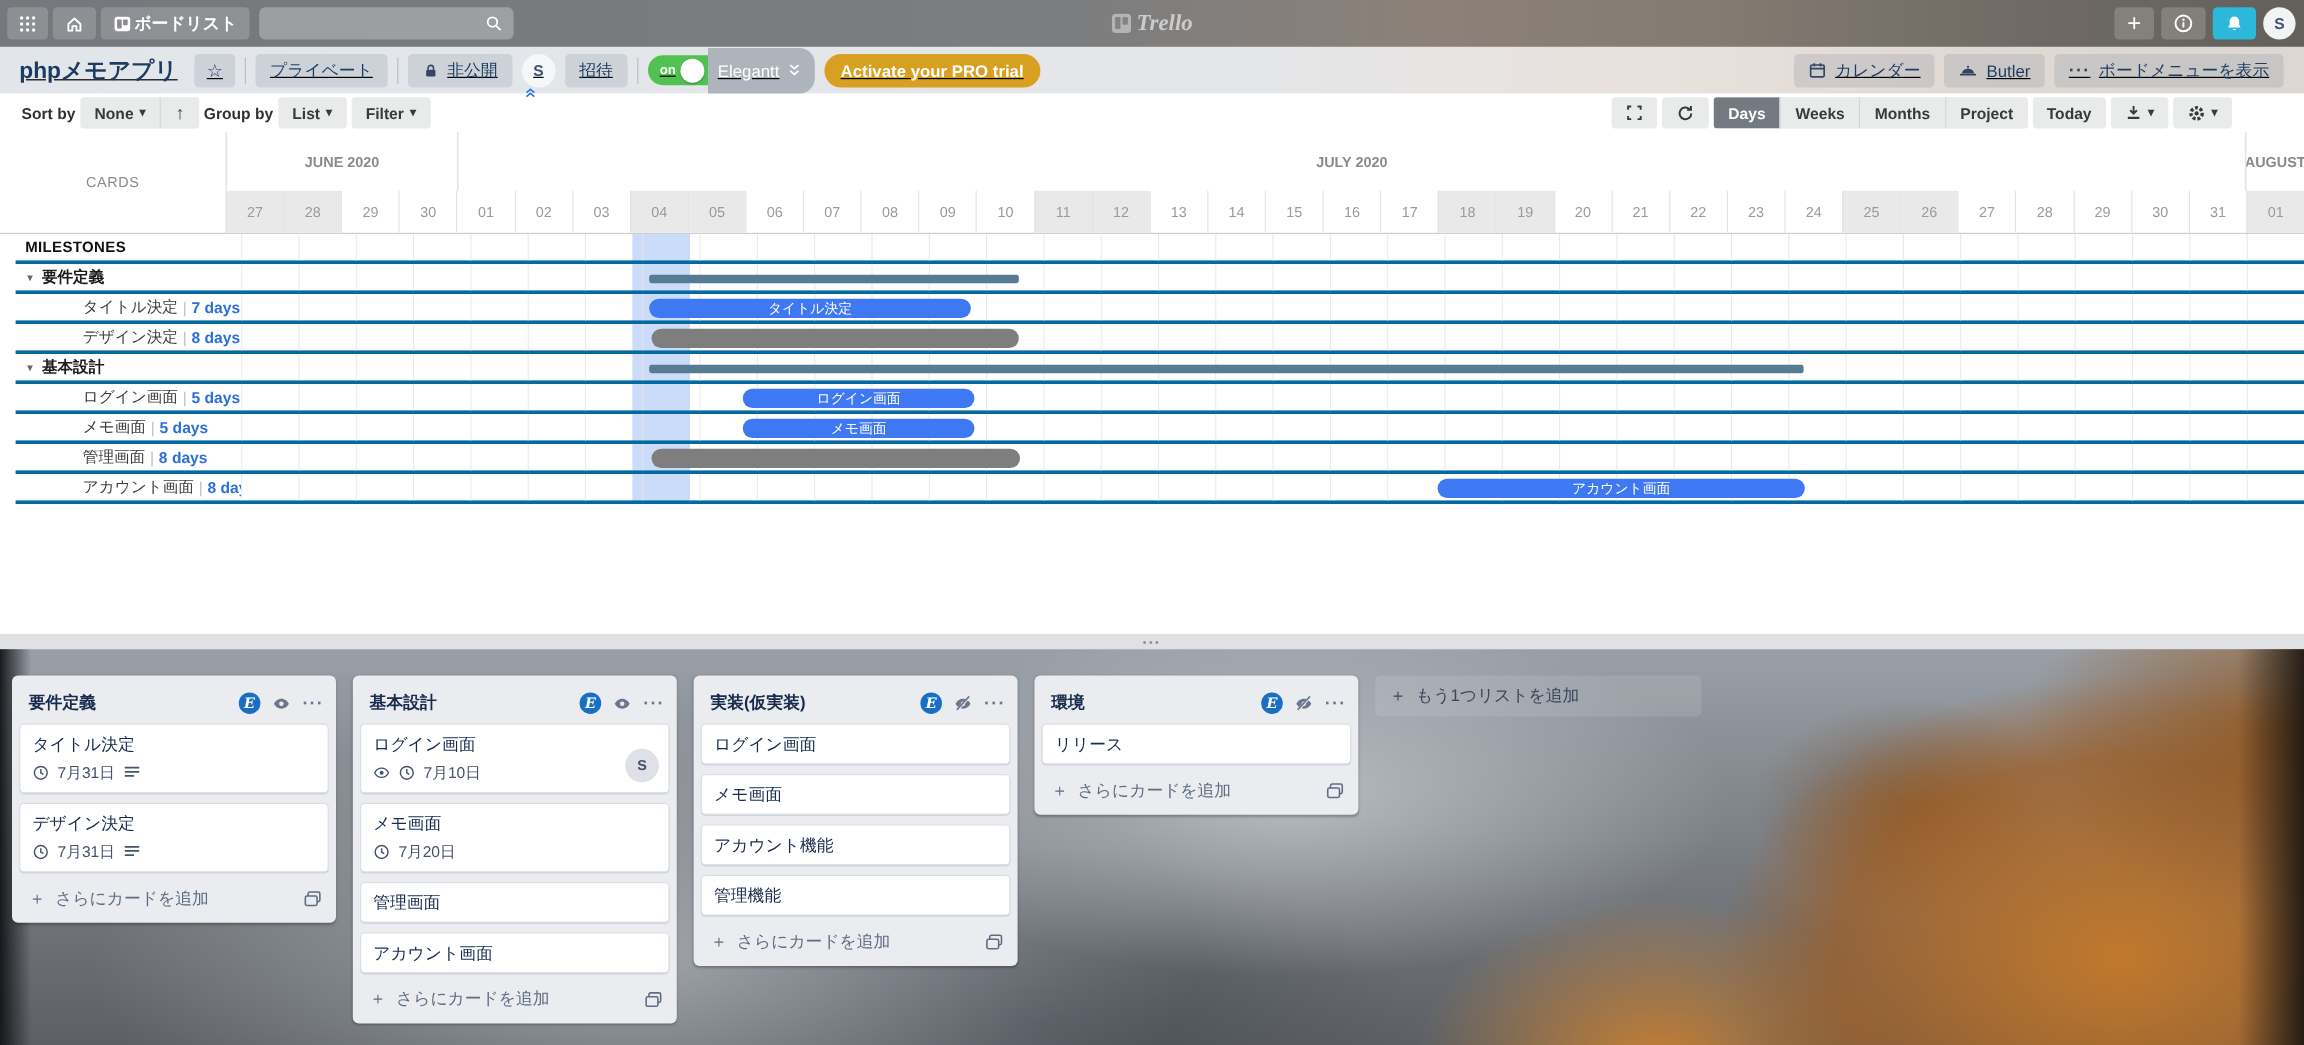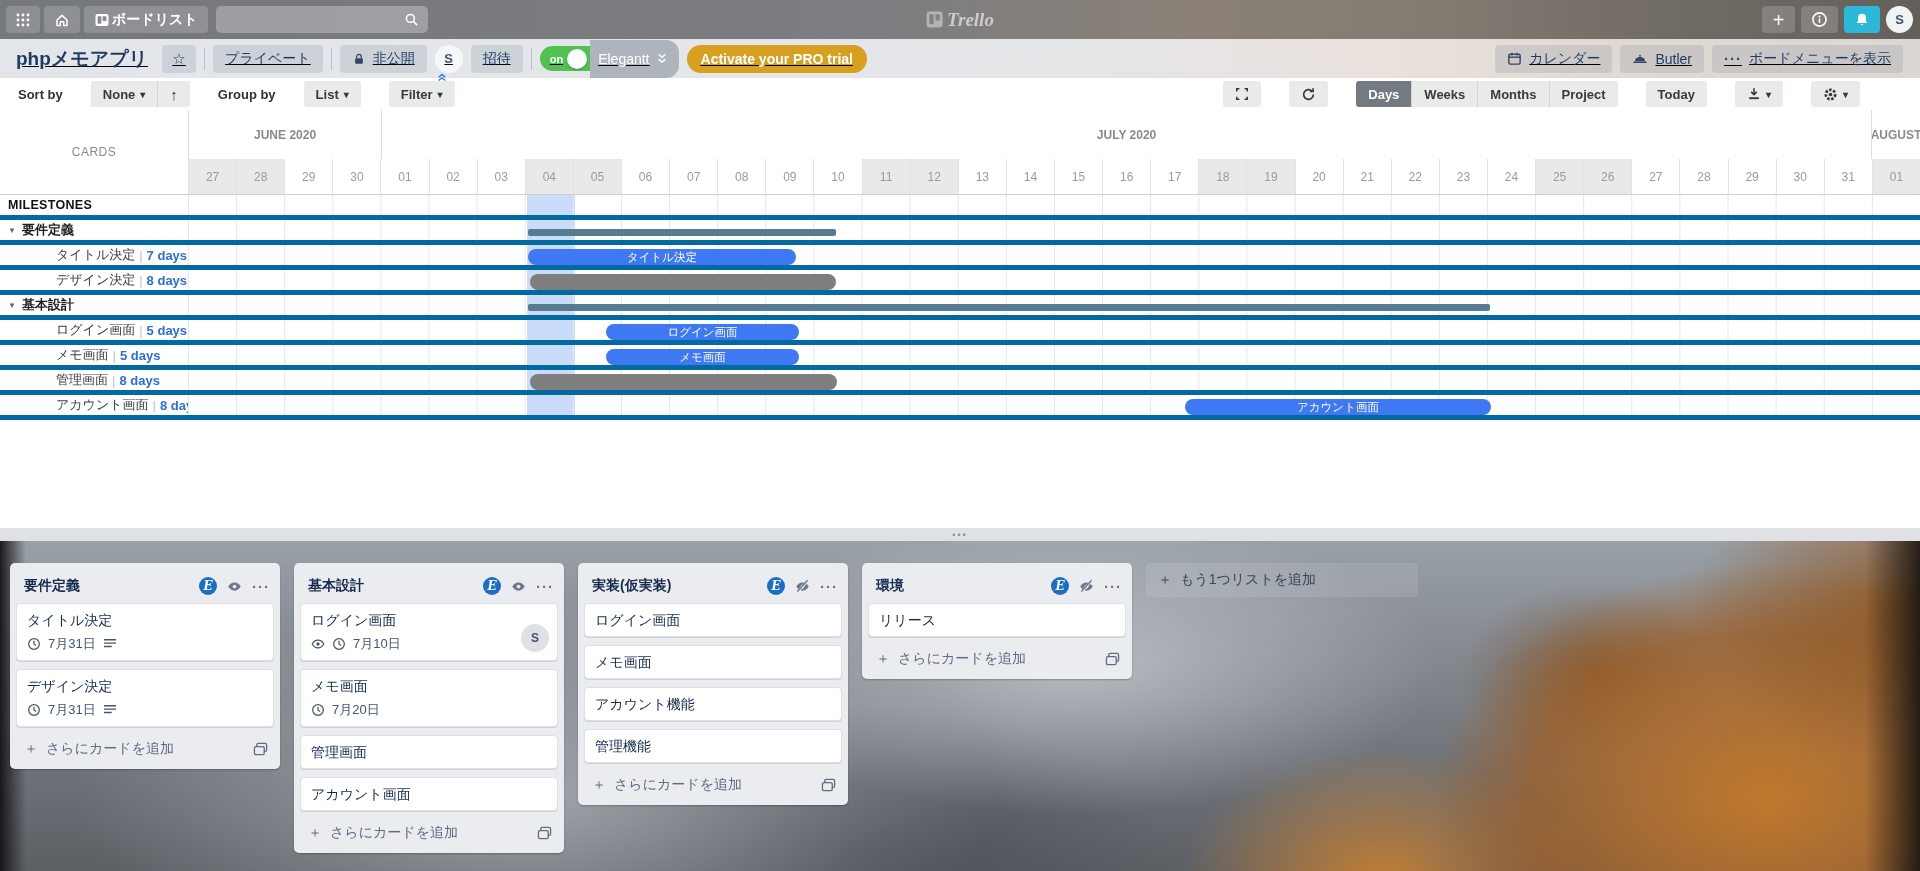--- a/index.html
+++ b/index.html
@@ -34,21 +34,21 @@
   .toggle-group { display:flex; align-items:center; cursor:pointer; }
   .toggle-on { height:25px; border-radius:13px 0 0 13px; background:#51c151; color:#fff; font-size:11px; font-weight:bold;
     display:flex; align-items:center; gap:4px; padding:0 3px 0 10px; }
   .toggle-knob { width:20px; height:20px; border-radius:50%; background:#fff; box-shadow:0 1px 2px rgba(0,0,0,.25); }
   .toggle-label { height:38px; border-radius:0 13px 13px 0; background:rgba(130,138,150,.55); color:#fff; font-size:14px;
     display:flex; align-items:center; gap:6px; padding:0 11px 0 8px;text-align:center; }
   .pro-btn { height:28px; border:none; border-radius:14px; background:#d7a021; color:#fff; font-weight:bold; font-size:14px; padding:0 14px; cursor:pointer; white-space:nowrap; }
 
   
   .gantt-toolbar { height:32px; background:#fff; display:flex; align-items:center; justify-content:space-between; padding:0 60px 0 18px; }
-  .gt-left, .gt-right { display:flex; align-items:center; gap:28px; }
+  .gt-left, .gt-right { display:flex; align-items:center; gap:4px; }
   .gt-label { font-size:13px; font-weight:bold; color:#2f3133; }
   .gt-group { display:flex; align-items:stretch; background:#e9eaea; border-radius:3px; overflow:hidden; }
   .gt-btn { height:26px; border:none; background:#e9eaea; color:#38393b; font-weight:bold; font-size:13px; padding:0 12px;
     display:flex; align-items:center; gap:5px; cursor:pointer; }
   .gt-group .gt-btn + .gt-btn { border-left:1px solid #d6d6d6; }
   .gt-btn.active { background:#747a81; color:#fff; }
   .caret { font-size:10px; color:inherit; }
 
   
   .gantt { height:418px; background:#fff; position:relative; }
@@ -56,21 +56,21 @@
   .g-cards-cell { width:188px; display:flex; align-items:center; justify-content:center; color:#8b8b8b; font-size:12px; letter-spacing:.5px; }
   .g-timeline-head { flex:1; display:flex; flex-direction:column; }
   .g-months { height:50px; display:flex; }
   .g-month { border-left:1px solid #dcdcdc; display:flex; align-items:center; justify-content:center;
     color:#8a8a8a; font-size:12px; font-weight:bold; overflow:hidden; white-space:nowrap; }
   .g-days { height:35px; display:flex; }
   .g-day { flex:1; border-left:1px solid #e3e3e3; display:flex; align-items:center; justify-content:center; color:#9b9b9b; font-size:12px; }
   .g-day.weekend { background:#e9e9e9; }
   .g-rows { position:relative; }
   .today-col { position:absolute; top:0; background:rgba(152,183,246,.5); z-index:0; }
-  .g-row { position:relative; z-index:1; height:25px; display:flex; border-bottom:5px solid #0369a1; }
+  .g-row { position:relative; z-index:1; height:25px; display:flex; border-bottom:3px solid #0369a1;margin-left:13px; }
   .g-row-label { width:188px; display:flex; align-items:center; font-size:13px; color:#3c3c3c; white-space:nowrap; overflow:hidden; }
   .g-row.section .g-row-label { padding-left:8px; font-weight:bold; color:#111; font-size:12.5px; letter-spacing:.3px; }
   .g-row.group .g-row-label { padding-left:8px; font-weight:bold; color:#1c1c1e; gap:6px; }
   .g-row.task .g-row-label { padding-left:56px; }
   .tri { font-size:8px; color:#666; }
   .pipe { color:#c0c0c0; margin:0 4px; }
   .dur { color:#2a6fdb; font-weight:bold; }
   .g-row-bars { flex:1; position:relative;
     background-image:linear-gradient(90deg,#e7e7e7 1px,transparent 1px); background-size:calc(100%/36) 100%; }
   .bar { position:absolute; display:flex; align-items:center; justify-content:center; color:#fff; font-size:11.5px; overflow:hidden; white-space:nowrap; }

